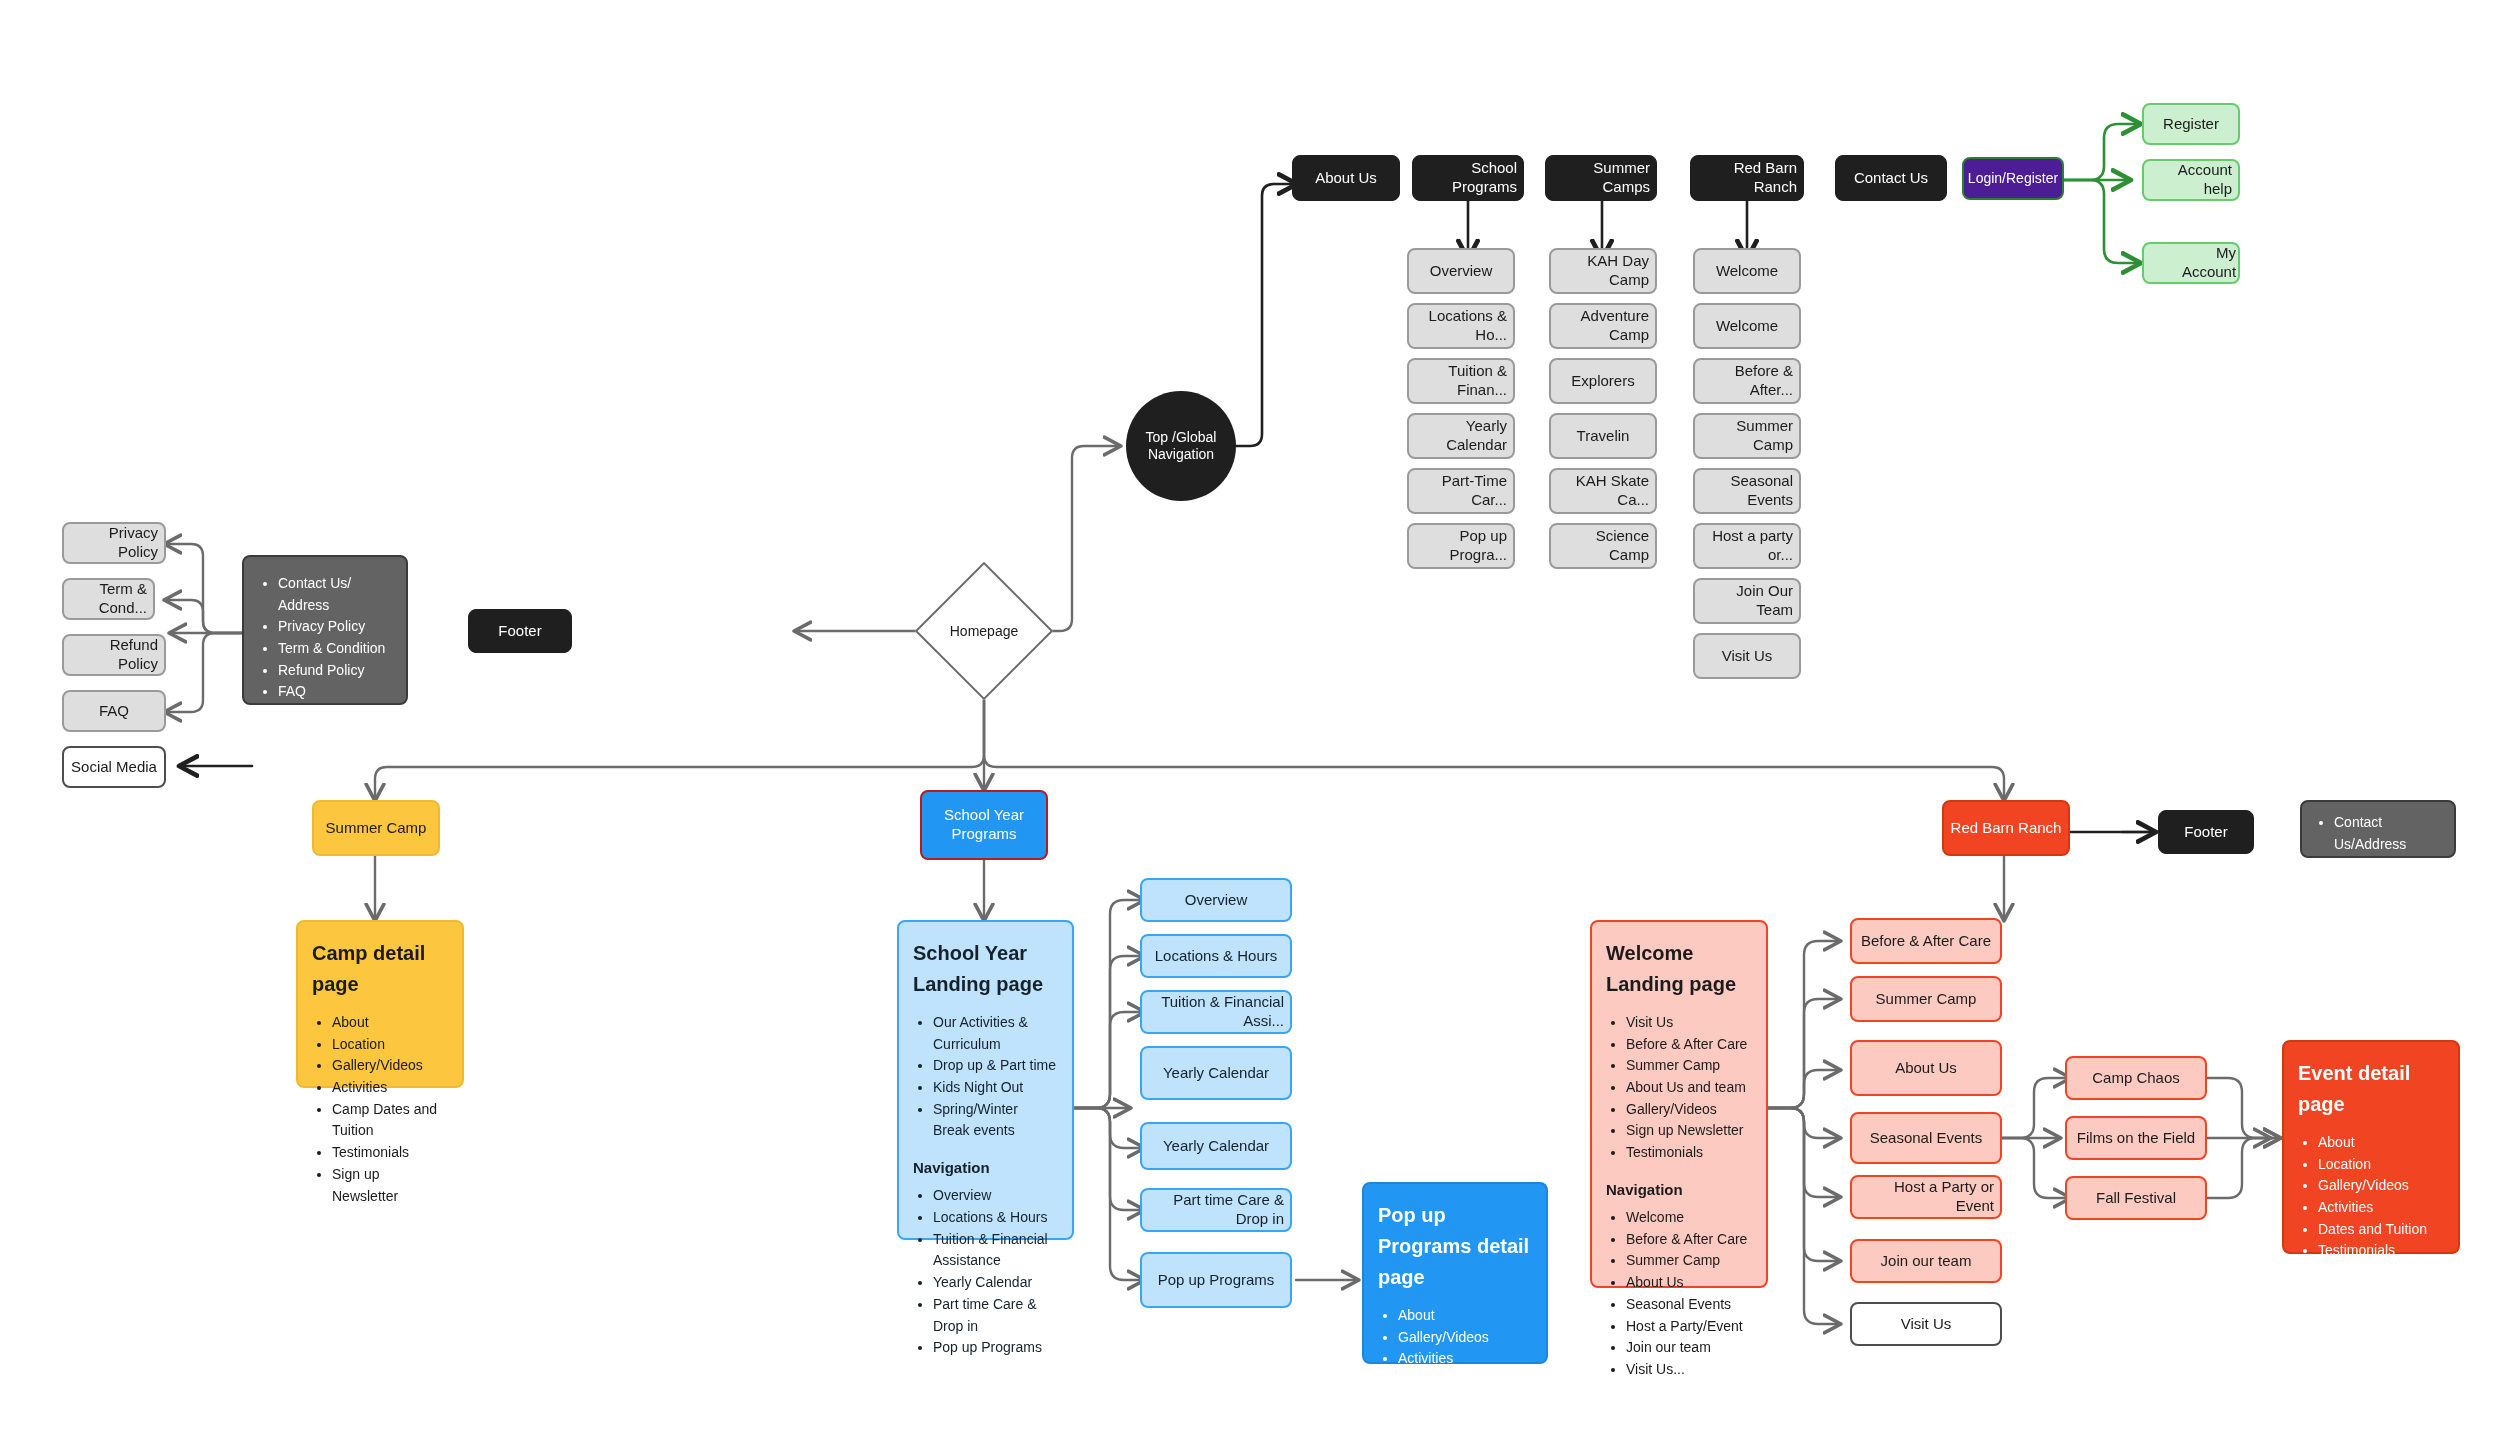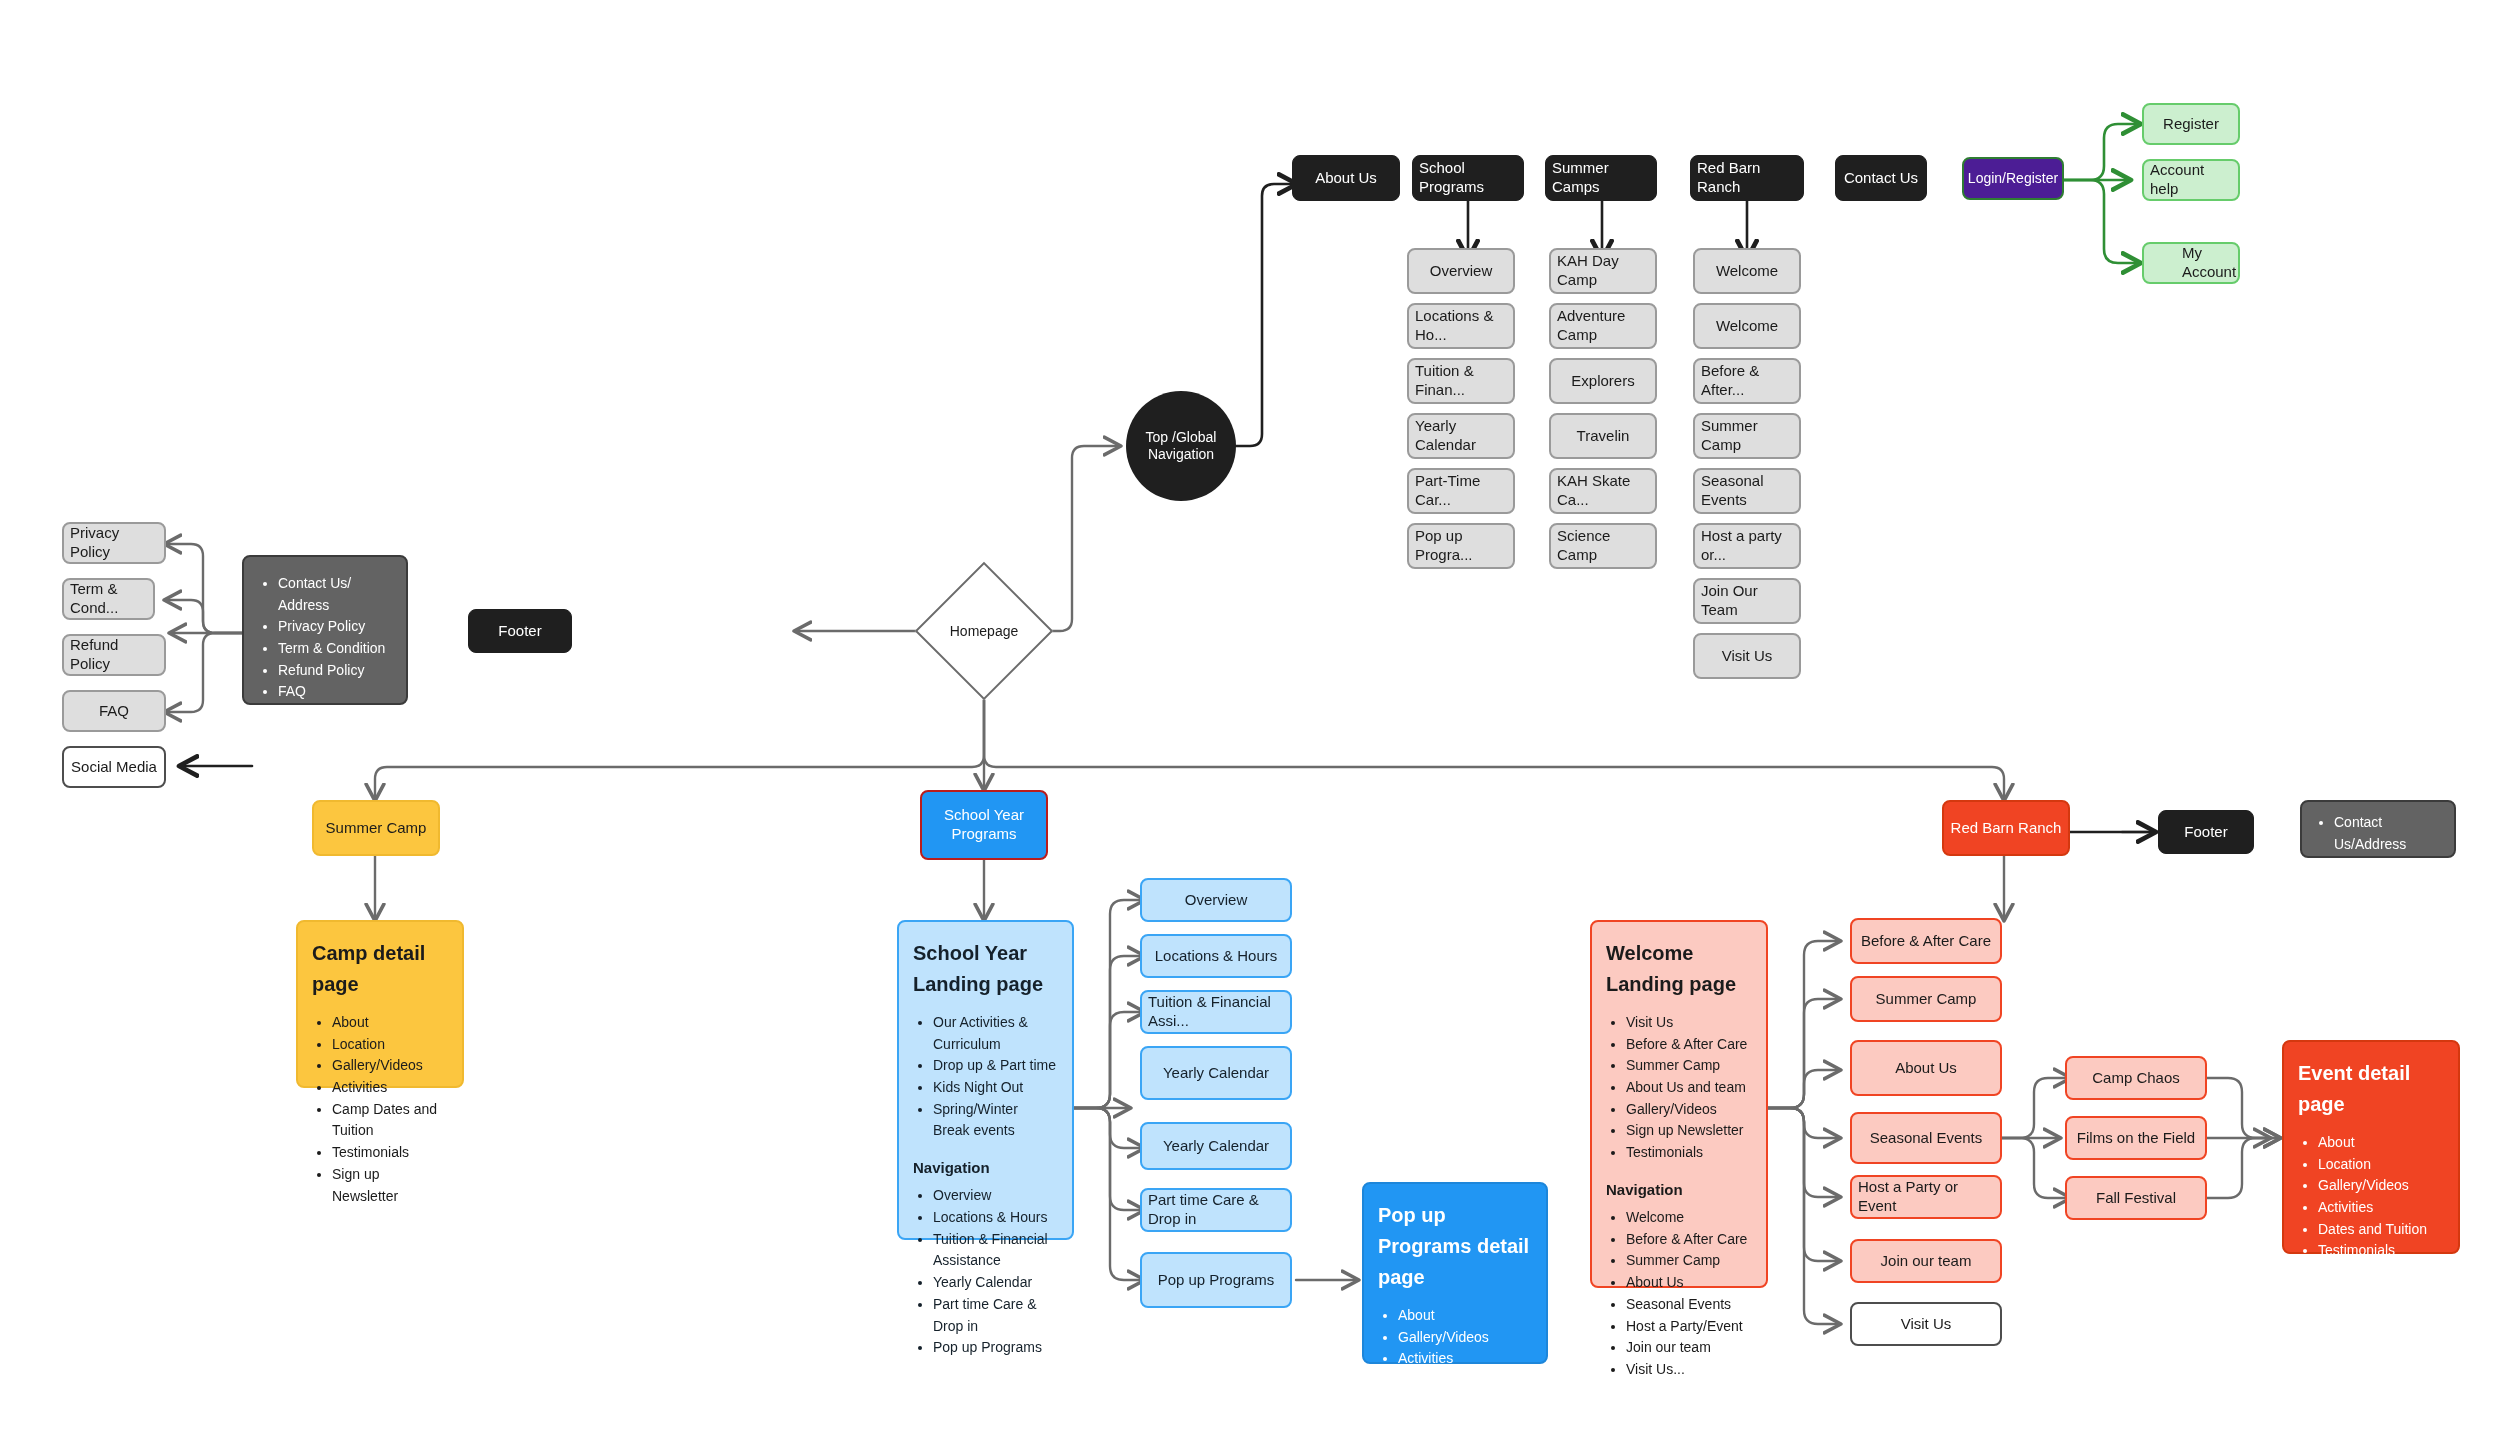--- a/index.html
+++ b/index.html
@@ -1,21 +1,21 @@
 <!DOCTYPE html>
 <html><head>
 <meta charset="utf-8">
 <style>
   html,body{margin:0;padding:0;background:#fff;}
   body{width:2500px;height:1433px;position:relative;overflow:hidden;
        font-family:"Liberation Sans","DejaVu Sans",sans-serif;}
   #canvas{position:absolute;left:0;top:0;width:2500px;height:1433px;}
   svg#wires{position:absolute;left:0;top:0;width:2500px;height:1433px;pointer-events:none;}
   .node{position:absolute;box-sizing:border-box;display:flex;align-items:center;
-        justify-content:center;text-align:left;border-radius:8px;
+        justify-content:center;text-align:right;border-radius:8px;
         font-size:15px;line-height:1.25;padding:4px 6px;}
   .nd-dark{background:#1f1f1f;color:#fff;border:1px solid #1f1f1f;font-size:15px;}
   .nd-gray{background:#dedede;color:#1b1b1b;border:2px solid #9a9a9a;}
   .nd-white{background:#fff;color:#1b1b1b;border:2px solid #4d4d4d;}
   .nd-green{background:#4c1d95;color:#fff;border:2px solid #2f7d33;}
   .nd-greenlt{background:#ccefcf;color:#1b1b1b;border:2px solid #66cc6b;}
   .nd-yellow{background:#fcc63f;color:#1b1b1b;border:2px solid #f0b92f;}
   .nd-blue{background:#2196f3;color:#fff;border:2px solid #b91c1c;}
   .nd-bluelt{background:#bfe3fd;color:#15212b;border:2px solid #3aa5f5;}
   .nd-red{background:#f04423;color:#fff;border:2px solid #d4380f;}
@@ -128,21 +128,21 @@
 
   <div class="node nd-circle" style="left:1126px;top:391px;width:110px;height:110px;flex-direction:column;">
     <span>Top /Global</span>
     <span>Navigation</span>
   </div>
 
   <div class="node nd-dark" style="left:1292px;top:155px;width:108px;height:46px;">About Us</div>
   <div class="node nd-dark" style="left:1412px;top:155px;width:112px;height:46px;">School Programs</div>
   <div class="node nd-dark" style="left:1545px;top:155px;width:112px;height:46px;">Summer Camps</div>
   <div class="node nd-dark" style="left:1690px;top:155px;width:114px;height:46px;">Red Barn Ranch</div>
-  <div class="node nd-dark" style="left:1835px;top:155px;width:92px;height:46px;">Contact Us</div>
+  <div class="node nd-dark" style="left:1835px;top:155px;width:112px;height:46px;">Contact Us</div>
   <div class="node nd-green" style="left:1962px;top:157px;width:102px;height:43px;font-size:14px;">Login/Register</div>
 
   <div class="node nd-greenlt" style="left:2142px;top:103px;width:98px;height:42px;">Register</div>
   <div class="node nd-greenlt" style="left:2142px;top:159px;width:98px;height:42px;">Account help</div>
   <div class="node nd-greenlt" style="left:2142px;top:242px;width:98px;height:42px;padding-left:42px;">My Account</div>
 
   <div class="node nd-gray" style="left:1407px;top:248px;width:108px;height:46px;">Overview</div>
   <div class="node nd-gray" style="left:1407px;top:303px;width:108px;height:46px;">Locations &amp; Ho...</div>
   <div class="node nd-gray" style="left:1407px;top:358px;width:108px;height:46px;">Tuition &amp; Finan...</div>
   <div class="node nd-gray" style="left:1407px;top:413px;width:108px;height:46px;">Yearly Calendar</div>

